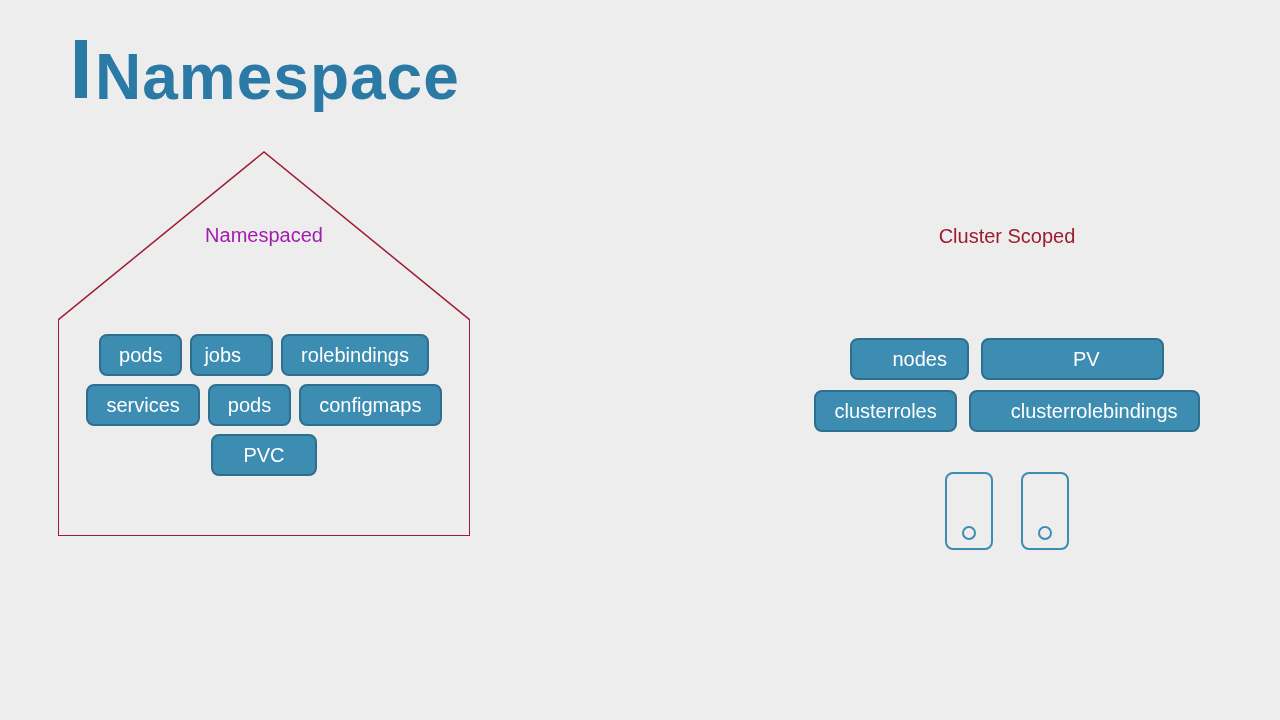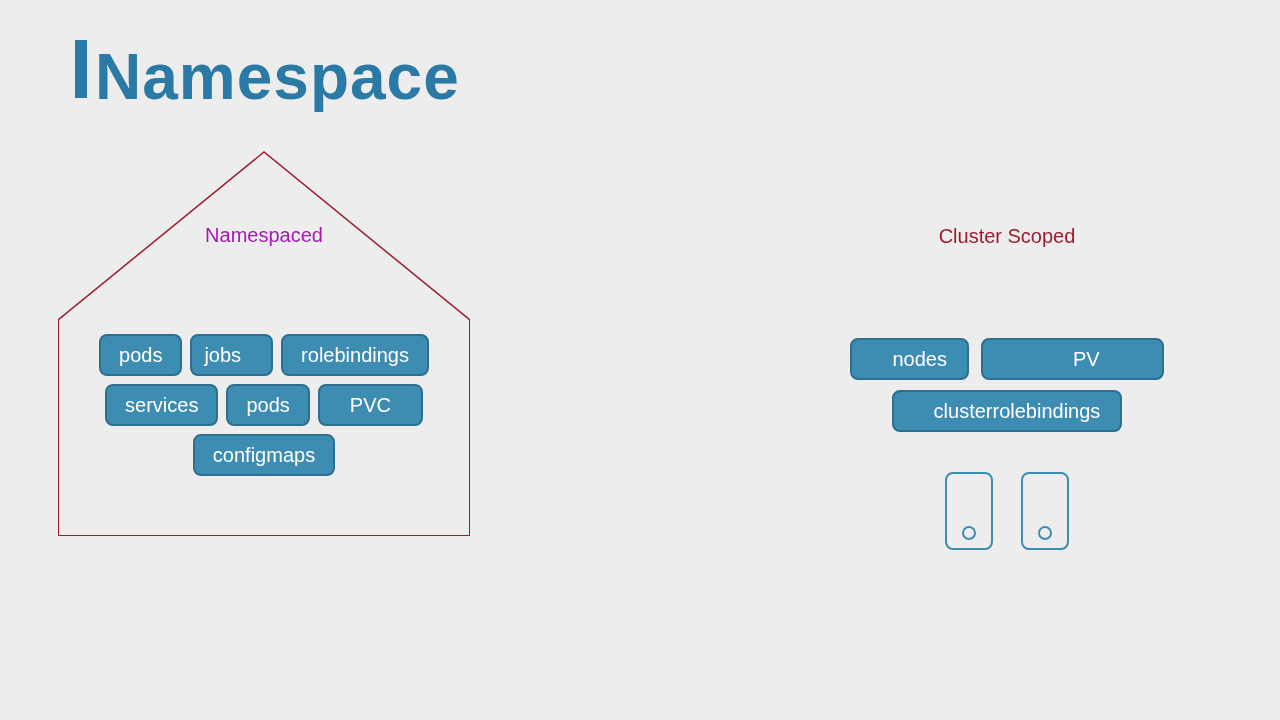--- a/index.html
+++ b/index.html
@@ -139,33 +139,34 @@
       <polyline points="0,170 206,2 412,170" fill="none" stroke="#9e1b30" stroke-width="1.5"></polyline>
     </svg>
   </div>
   <div class="roof-label">Namespaced</div>
   <div class="house-body">
     <span class="chip">pods</span>
     <span class="chip" style="padding-left:12px;padding-right:30px">jobs</span>
     <span class="chip">rolebindings</span>
     <span class="chip">services</span>
     <span class="chip">pods</span>
+    <span class="chip">configmaps</span>
     <span class="chip" style="padding-left:30px;padding-right:30px">PVC</span>
-    <span class="chip">configmaps</span>
   </div>
 </div>
 
 <div class="cluster">
   <div class="cluster-label">Cluster Scoped</div>
   <div class="cluster-rows">
     <div class="row">
       <span class="chip wide">nodes</span>
       <span class="chip xwide">PV</span>
     </div>
     <div class="row">
+      <span class="chip">clusterroles</span>
       <span class="chip wide">clusterrolebindings</span>
     </div>
     <div class="row">
     </div>
     <div class="devices">
       <div class="device"></div>
       <div class="device"></div>
     </div>
   </div>
 </div>

